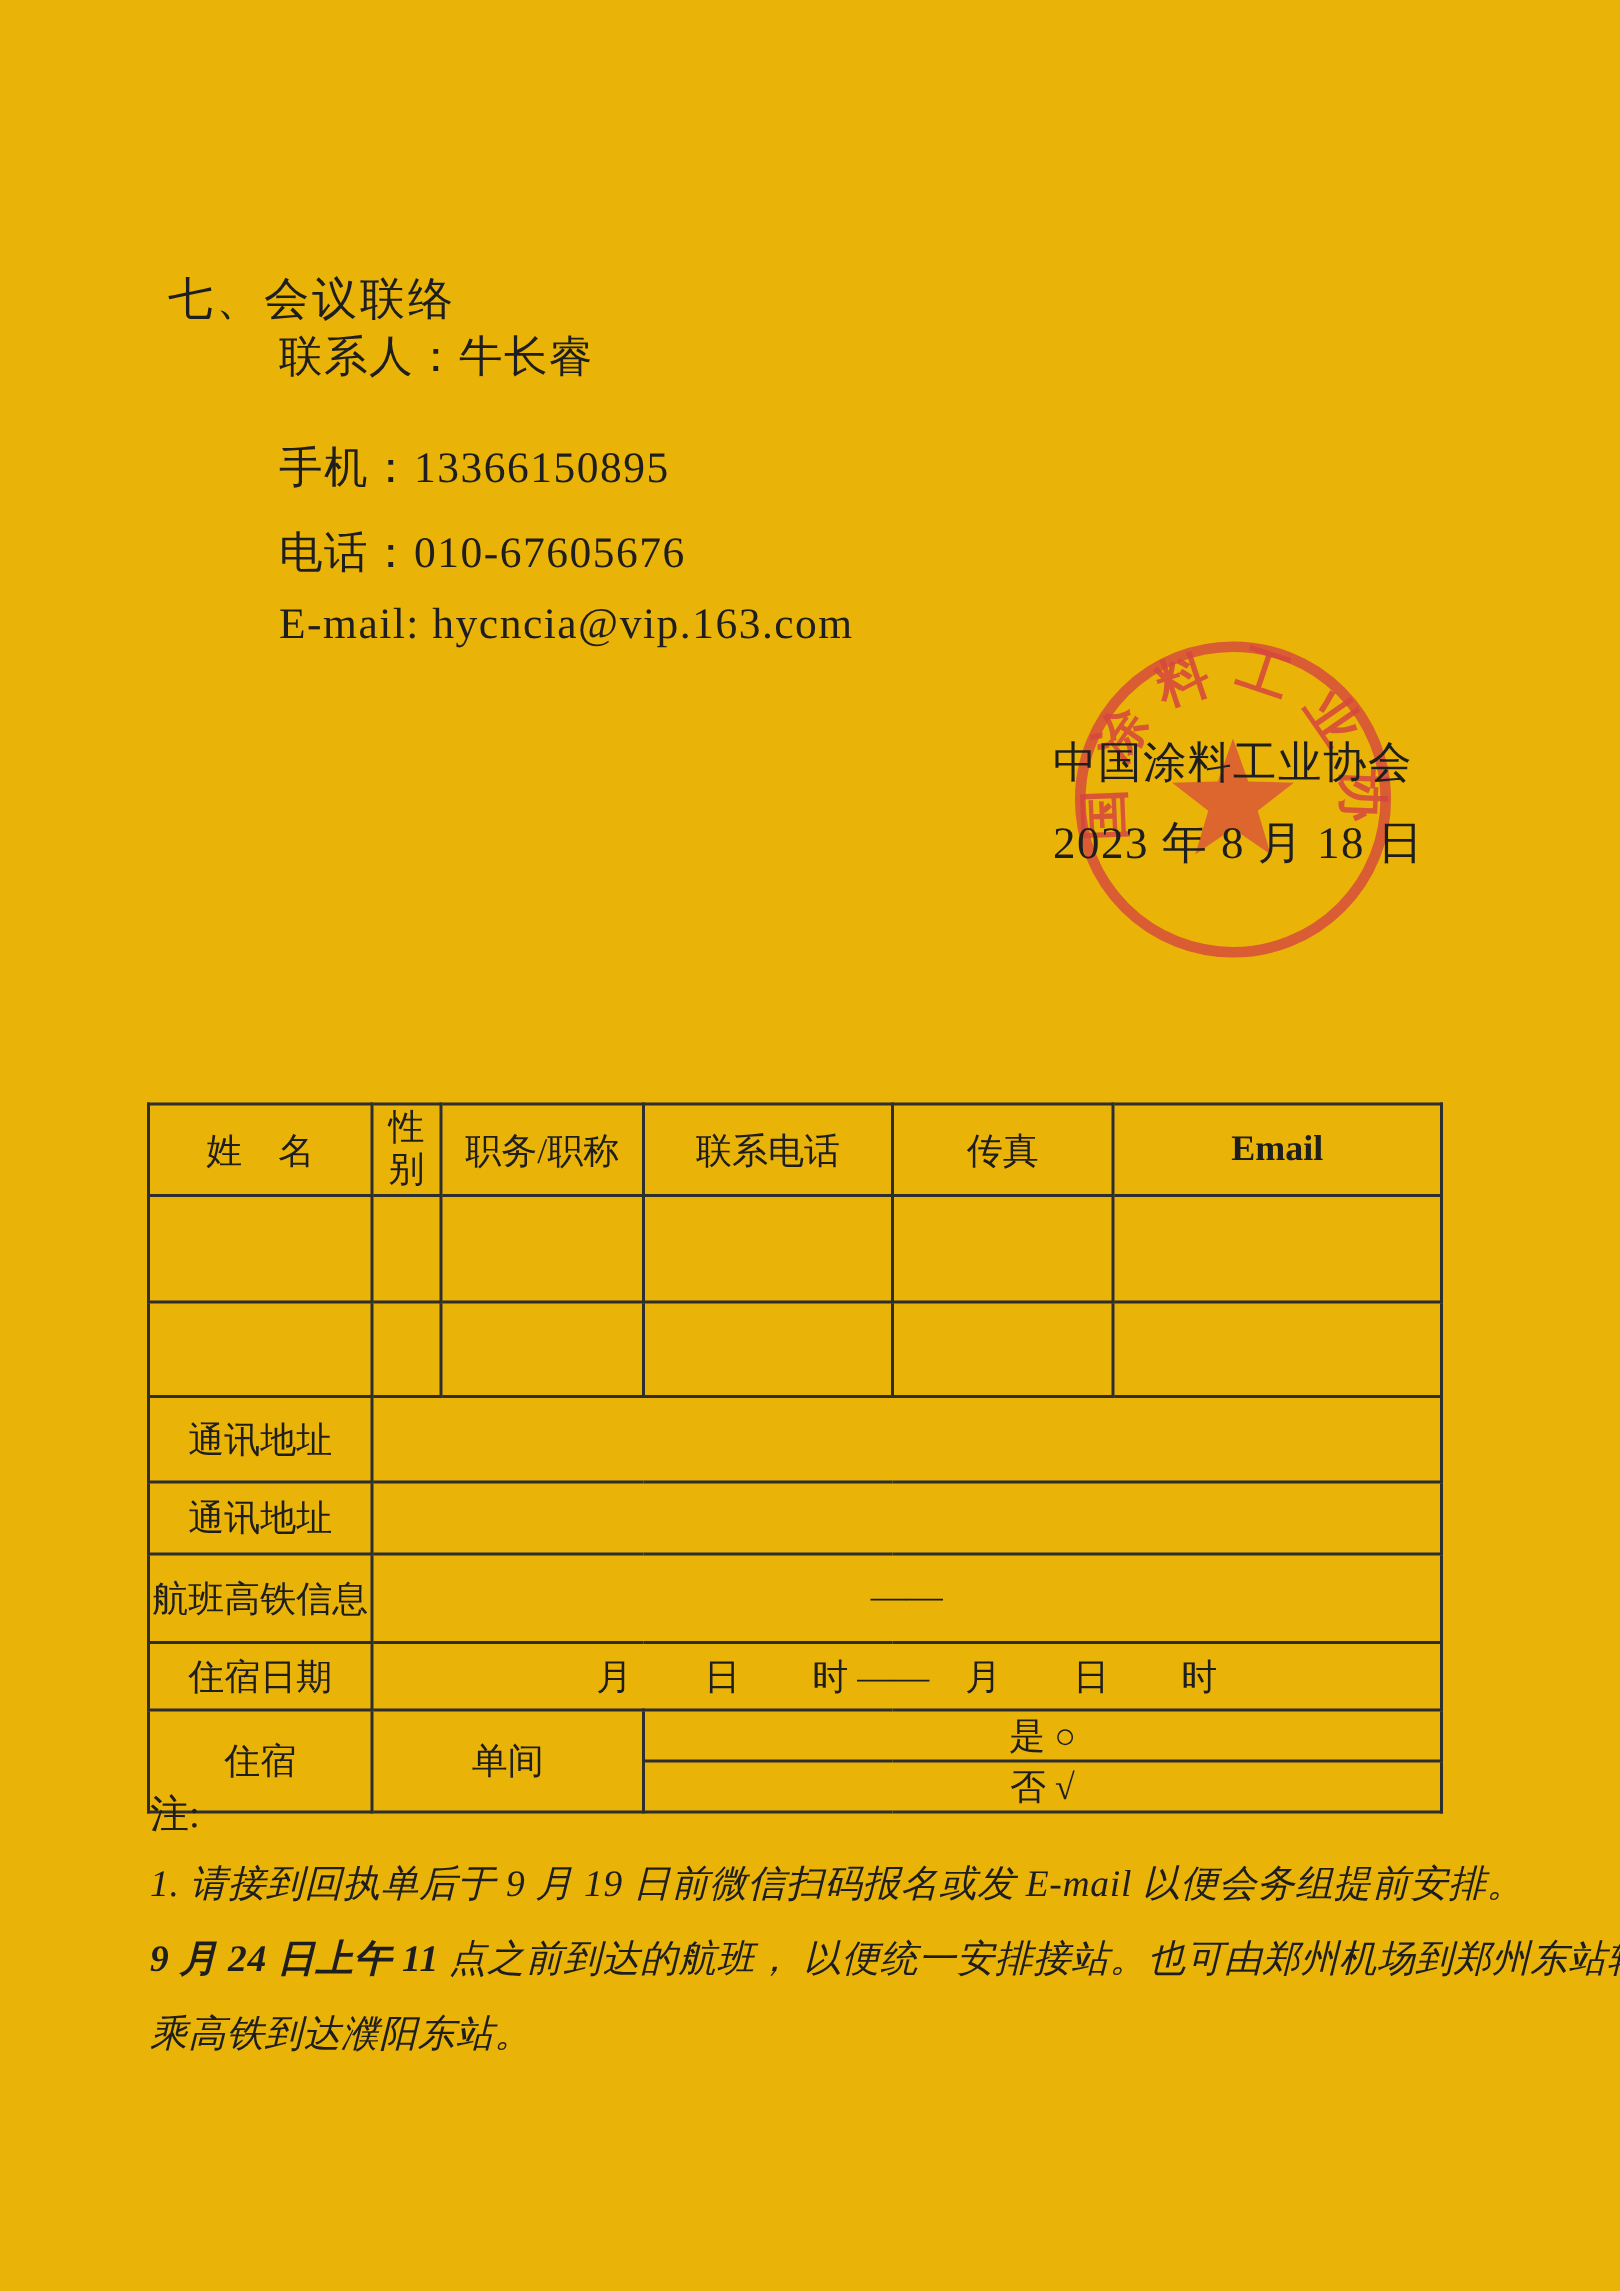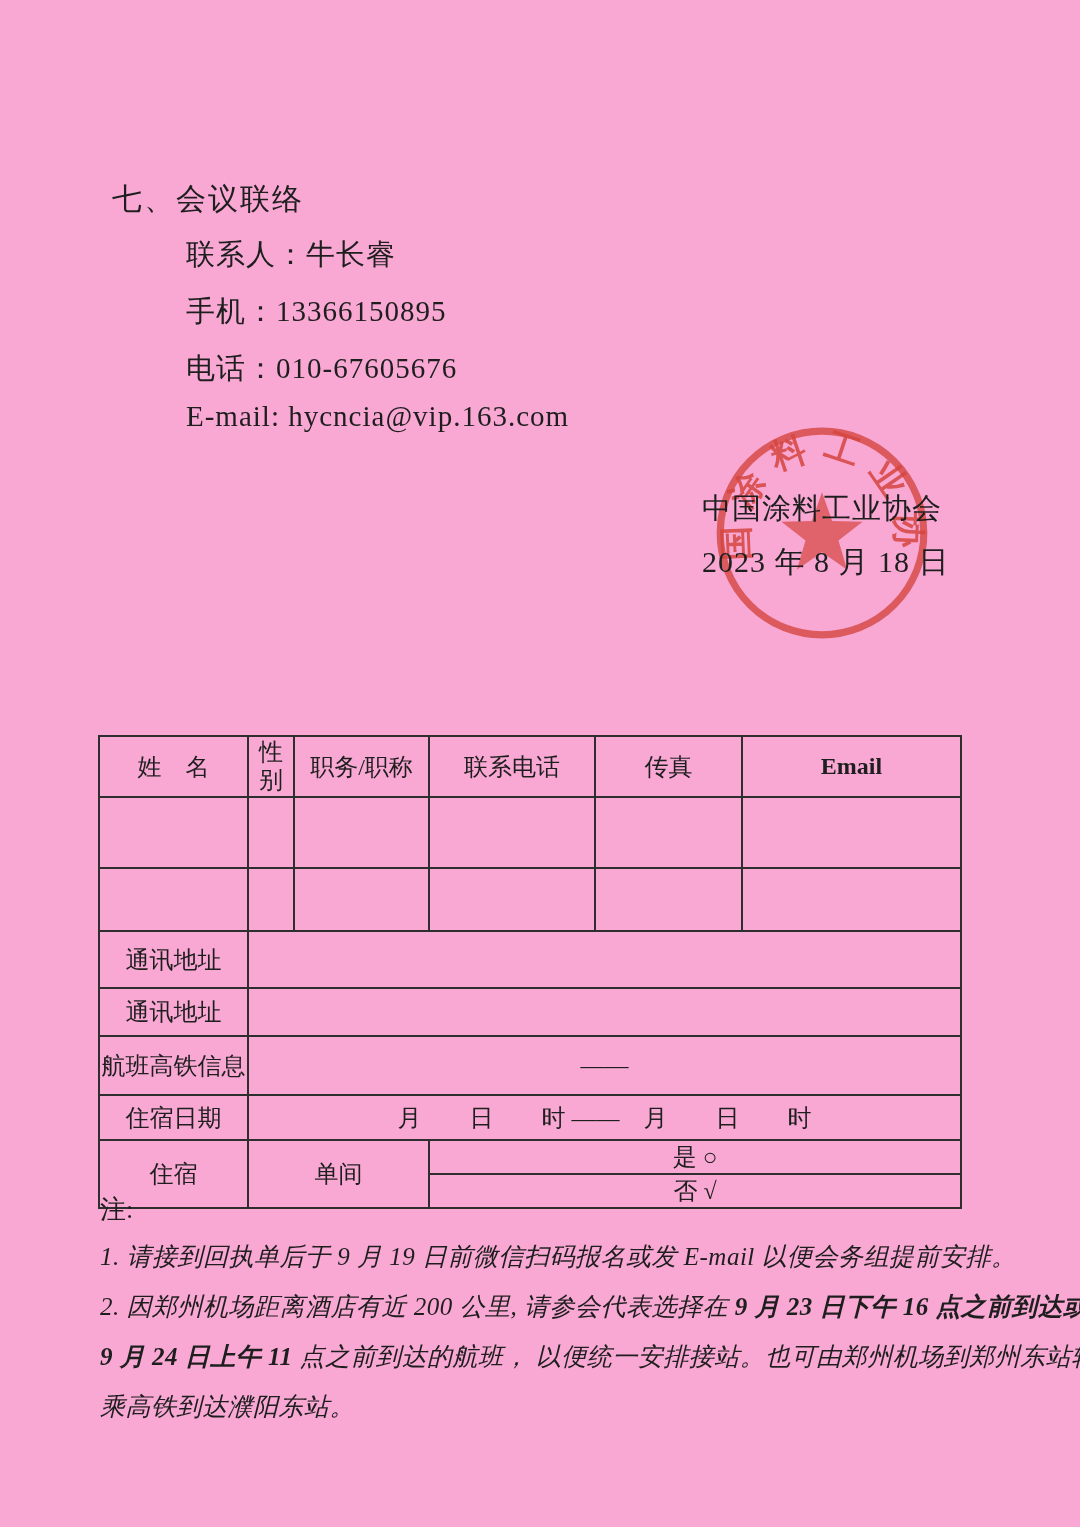--- a/index.html
+++ b/index.html
@@ -1,28 +1,28 @@
 <!DOCTYPE html>
 <html><head>
 <meta charset="utf-8">
 <style>
   html,body{margin:0;padding:0;background:#e8e8e8;}
   .page{
     position:relative;
     width:1080px;height:1527px;
     margin:0 auto;
-    background:#f9a8d4;
+    background:#eab308;
     font-family:"Liberation Serif","DejaVu Serif",serif;
     color:#1e1e1e;
     overflow:hidden;
   }
   .abs{position:absolute;}
   .sec-title{left:112px;top:179px;font-size:30px;letter-spacing:2px;}
   .contact-line{left:186px;font-size:29px;letter-spacing:1px;}
-  .c0{top:235px;text-align:center;} .c1{top:292px;} .c2{top:349px;} .c3{top:400px;}
+  .c0{top:218px;text-align:center;} .c1{top:292px;} .c2{top:349px;} .c3{top:400px;}
 
   
   .seal{left:710px;top:421px;width:224px;height:224px;}
   .seal-text{font-size:34px;letter-spacing:13px;font-weight:bold;
              font-family:"Liberation Serif","DejaVu Serif",serif;}
 
   .sig-org{left:702px;top:489px;font-size:29px;letter-spacing:1px;}
   .sig-date{left:702px;top:542px;font-size:30px;font-weight:normal;letter-spacing:1px;}
 
   .form-title{
@@ -133,18 +133,17 @@
     </tr>
     <tr class="rs2">
       <td colspan="3" class="opt">否 √</td>
     </tr>
   </tbody>
     </table>
 
   <div class="abs notes-label">注:</div>
   <div class="abs notes">
       <div class="note-line"><span>1. 请接到回执单后于 9 月 19 日前微信扫码报名或发 E-mail 以便会务组提前安排。</span></div>
-      <div class="note-line"><span>2. 因郑州机场距离酒店有近 200 公里, 请参会代表选择在 </span><span style="font-weight: bold;">9 月 23 日下午 16 点之前到达或</span></div>
       <div class="note-line"><span style="font-weight: bold;">9 月 24 日上午 11 </span><span>点之前到达的航班， 以便统一安排接站。也可由郑州机场到郑州东站转</span></div>
       <div class="note-line"><span>乘高铁到达濮阳东站。</span></div>
     </div>
 
 </div>
 
 </body></html>

